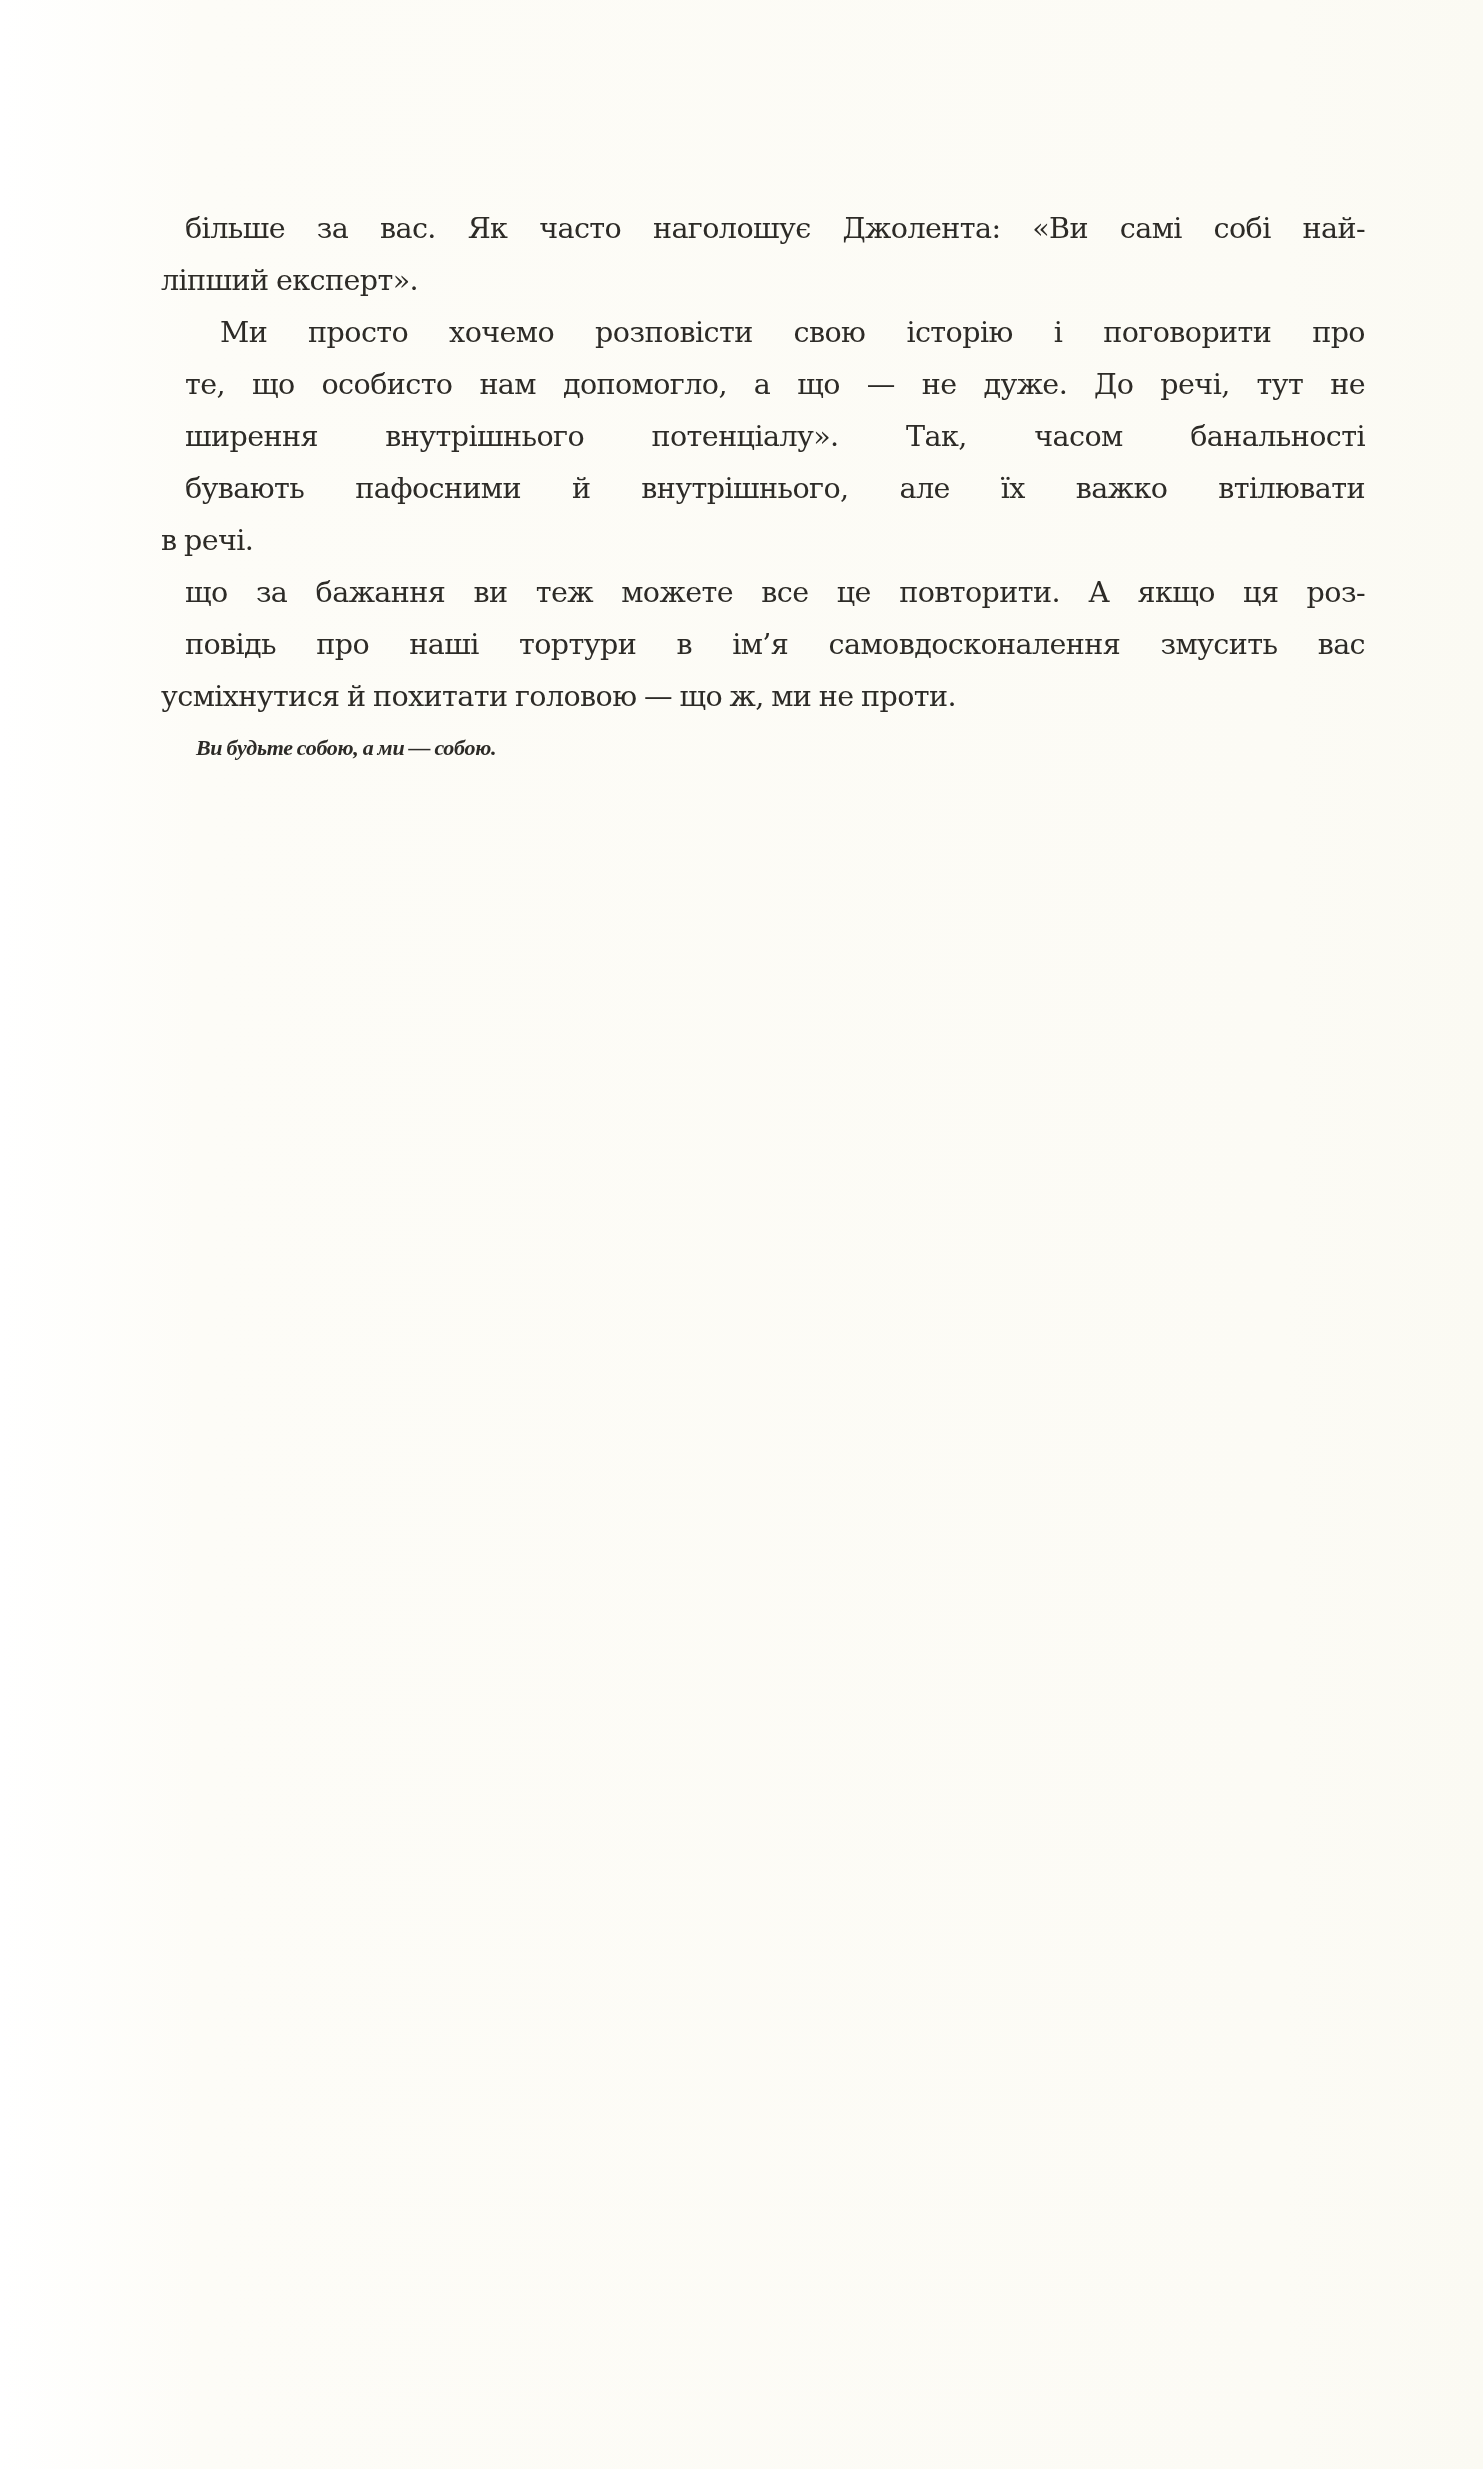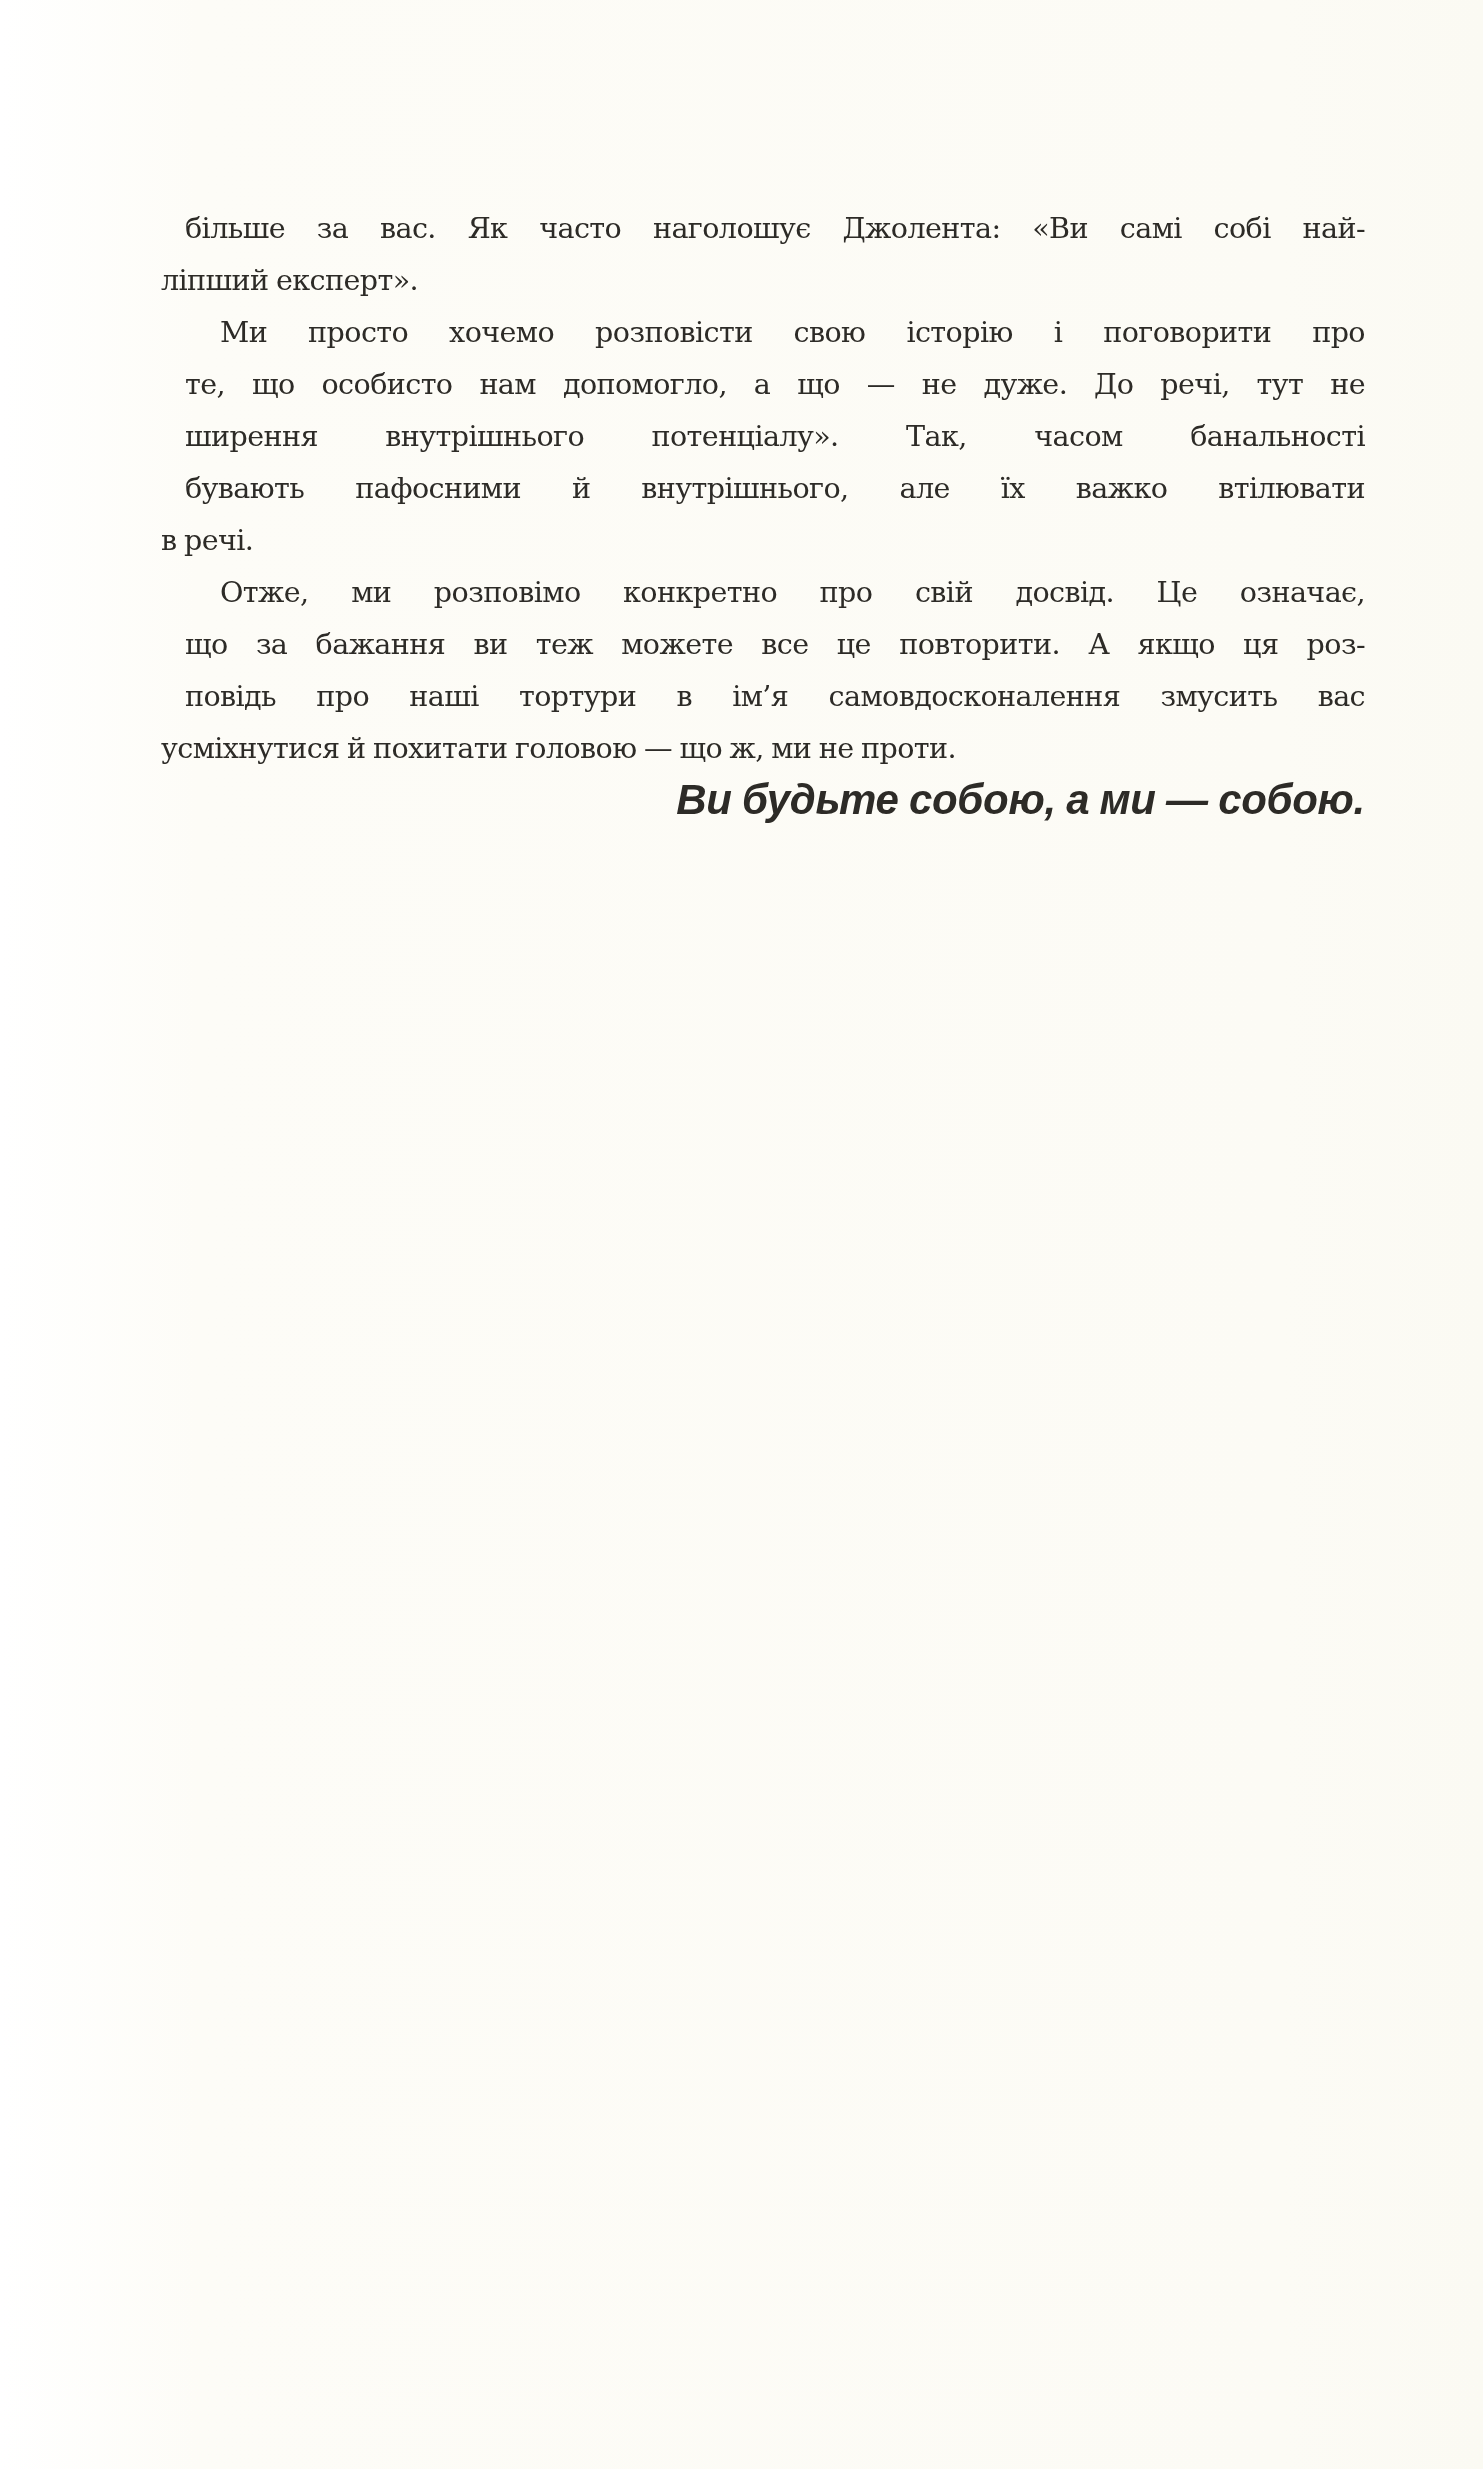--- a/index.html
+++ b/index.html
@@ -41,24 +41,23 @@
     text-align: justify;
     text-align-last: justify;
     margin-left: 24px;
   }
   .para-first {
     padding-left: 35px;
   }
   .emph {
     font-style: italic;
     font-weight: bold;
-    font-family: Liberation Sans, sans-serif;
-    font-size: 42px;
+    font-family: Liberation Serif, serif;
+    font-size: 22px;
     letter-spacing: -0.3px;
-    text-align: right;
   }
 </style>
 </head>
 <body>
 
 <div class="page">
   <div class="text-block">
 
     <div>
       <span class="line justify">більше за вас. Як часто наголошує Джолента: «Ви самі собі най-</span>
@@ -67,21 +66,20 @@
 
     <div>
       <span class="line justify para-first">Ми просто хочемо розповісти свою історію і поговорити про</span>
       <span class="line justify">те, що особисто нам допомогло, а що — не дуже. До речі, тут не</span>
       <span class="line justify">ширення внутрішнього потенціалу». Так, часом банальності</span>
       <span class="line justify">бувають пафосними й внутрішнього, але їх важко втілювати</span>
       <span class="line">в речі.</span>
     </div>
 
     <div>
-      <span class="line justify para-first">Отже, ми розповімо конкретно про свій досвід. Це означає,</span>
       <span class="line justify">що за бажання ви теж можете все це повторити. А якщо ця роз-</span>
       <span class="line justify">повідь про наші тортури в ім’я самовдосконалення змусить вас</span>
       <span class="line">усміхнутися й похитати головою — що ж, ми не проти.</span>
     </div>
 
     <div>
       <span class="line para-first emph">Ви будьте собою, а ми — собою.</span>
     </div>
 
   </div>

